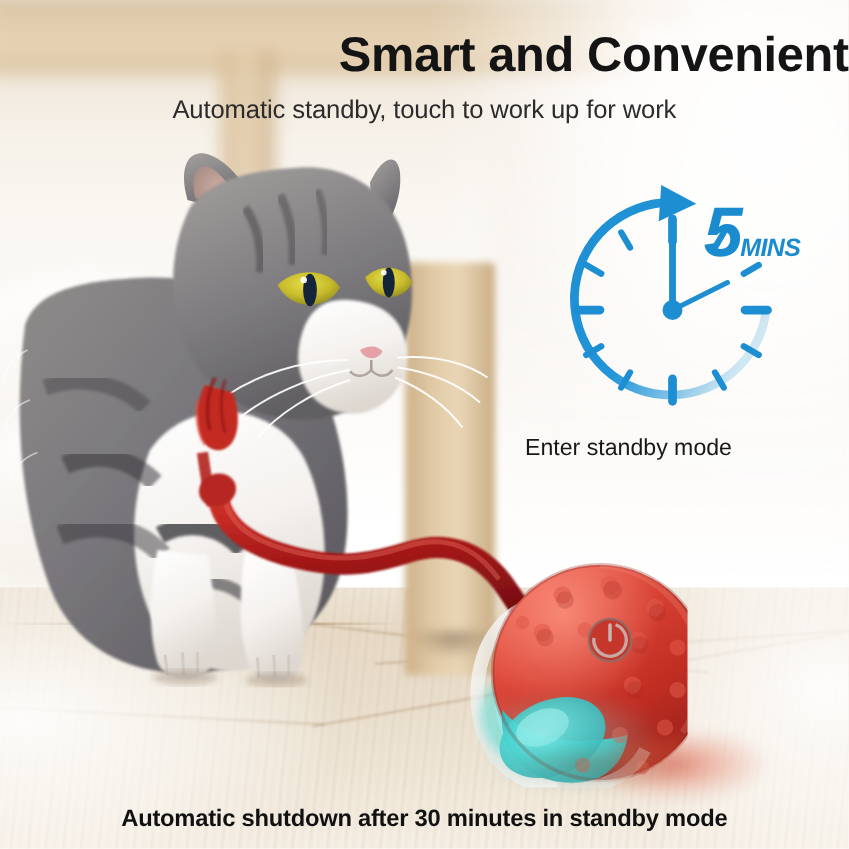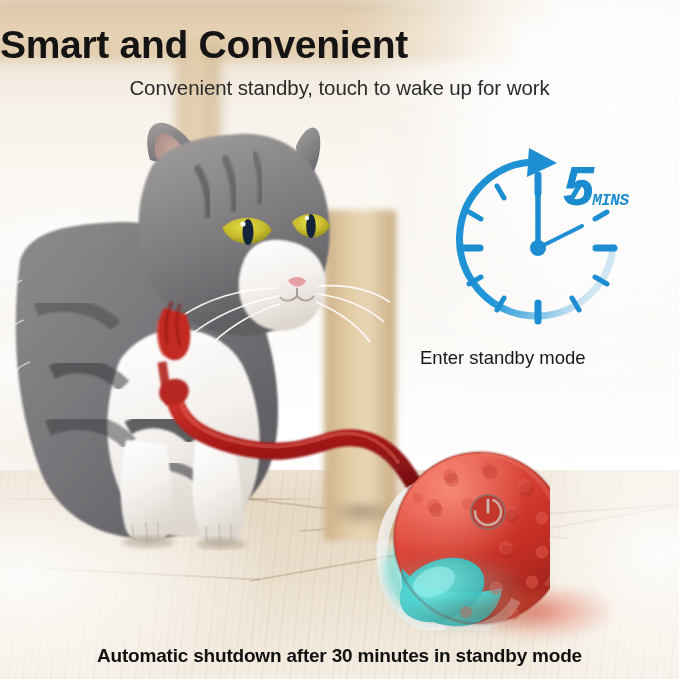--- a/index.html
+++ b/index.html
@@ -165,21 +165,21 @@
     left: 480px; top: 450px;
     width: 260px; height: 250px;
     background: radial-gradient(ellipse at 70% 40%, rgba(255,255,255,.95) 0%, rgba(255,255,255,.55) 45%, rgba(255,255,255,0) 80%);
     filter: blur(9px);
   }
 
   
   .headline {
     position: absolute;
     left: 0; right: 0; top: 24px;
-    text-align: left;
+    text-align: right;
     font-size: 39px;
     font-weight: bold;
     color: #141414;
     letter-spacing: -0.3px;
     line-height: 1.1;
   }
   .subhead {
     position: absolute;
     left: 0; right: 0; top: 76px;
     text-align: center;
@@ -203,24 +203,23 @@
     font-style: italic;
     white-space: nowrap;
   }
   .mins-num {
     font-size: 56px;
     font-weight: bold;
     line-height: 1;
     letter-spacing: -2px;
   }
   .mins-unit {
-    font-size: 16px;
+    font-size: 20px;
     font-weight: bold;
     letter-spacing: -0.5px;
-    font-family: Liberation Mono, monospace;
   }
 
   .clock-caption {
     position: absolute;
     left: 420px; top: 346px;
     width: 252px;
     font-size: 18.5px;
     color: #181818;
     line-height: 1.32;
   }
@@ -505,21 +504,21 @@
     </g>
 
     <path d="M296 330 C330 334 356 320 366 300" stroke="url(#ringG)" stroke-width="10" fill="none" opacity=".75"></path>
   </svg>
 
   <div class="glow-cyan"></div>
   <div class="ball-shadow"></div>
   <div class="glow-red"></div>
 
   <div class="headline">Smart and Convenient</div>
-  <div class="subhead">Convenient standby, touch to wake up for work</div>
+  <div class="subhead">Automatic standby, touch to work up for work</div>
 
   <div class="clock-wrap">
     <svg class="clock-svg" width="215" height="200" viewBox="0 0 215 200">
       <defs>
         <linearGradient id="arcG" x1="0" y1="0" x2="1" y2="0.6">
           <stop offset="0%" stop-color="#1d8ed2"></stop>
           <stop offset="55%" stop-color="#2296d8"></stop>
           <stop offset="85%" stop-color="#8fc9e8"></stop>
           <stop offset="100%" stop-color="#cfe6f3"></stop>
         </linearGradient>

